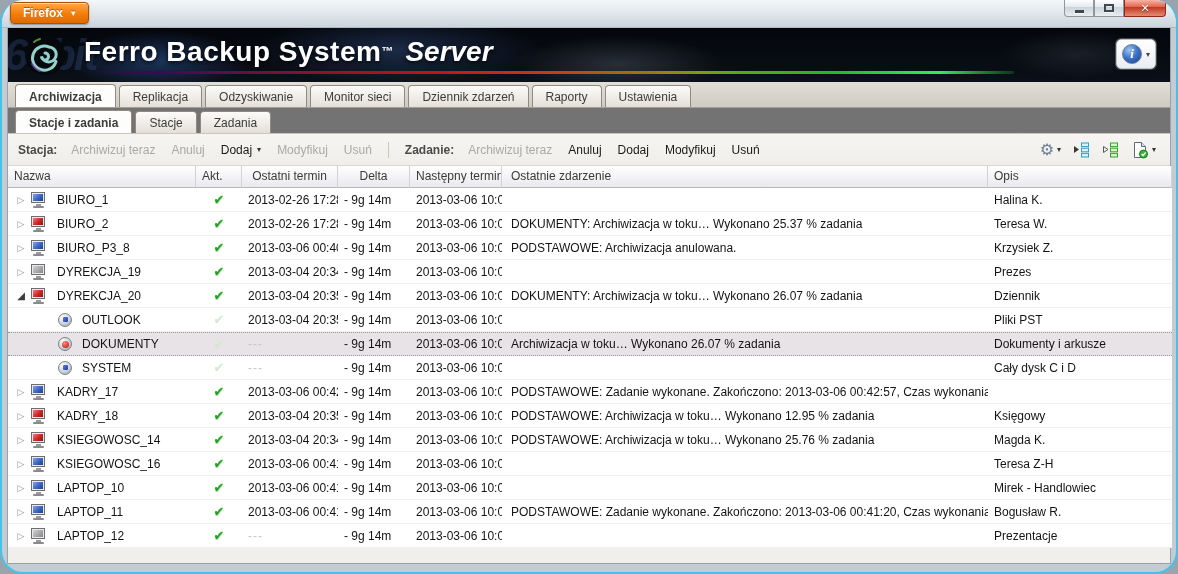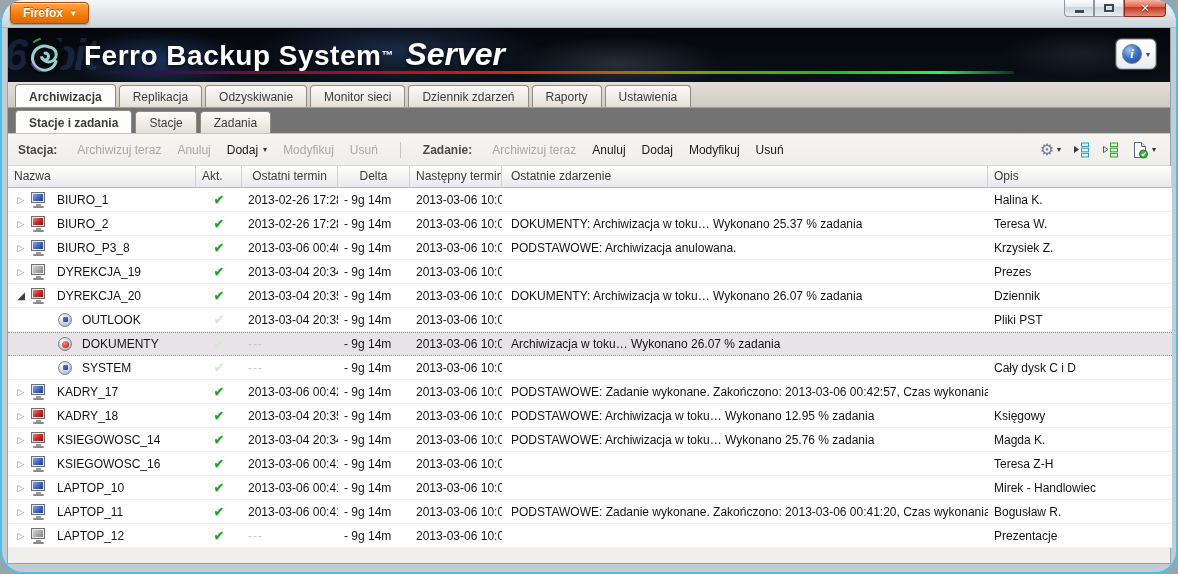--- a/index.html
+++ b/index.html
@@ -59,21 +59,21 @@
       linear-gradient(#04060b,#0a1018);
   }
   .banner .watermark{
     position:absolute; left:-4px; top:2px; font-size:44px; font-weight:bold; font-style:italic;
     color:rgba(60,90,150,.30); letter-spacing:-2px;
   }
   .logo{ position:absolute; left:16px; top:6px; width:42px; height:42px; }
   .banner-title{ position:absolute; left:76px; top:8px; white-space:nowrap; }
   .bt-main{ color:#fff; font-size:28px; font-weight:bold; letter-spacing:.5px; text-shadow:0 2px 4px rgba(0,0,0,.8); }
   .bt-tm{ color:#fff; font-size:12px; vertical-align:super; font-weight:bold; }
-  .bt-server{ color:#fff; font-size:32px; font-weight:bold; font-style:italic; margin-left:12px; text-shadow:0 2px 4px rgba(0,0,0,.8); }
+  .bt-server{ color:#fff; font-size:28px; font-weight:bold; font-style:italic; margin-left:12px; text-shadow:0 2px 4px rgba(0,0,0,.8); }
   .rainbow{
     position:absolute; left:78px; top:43px; width:928px; height:3px; border-radius:2px;
     background:linear-gradient(90deg, rgba(30,0,50,0), #3c0a52 8%, #8a1034 24%, #c01616 38%, #c24510 52%, #7e9c12 66%, #22b822 80%, #36ea55 92%, rgba(60,255,100,.15));
     filter:blur(.3px);
   }
   .info-btn{
     position:absolute; right:14px; top:11px; width:40px; height:30px;
     background:linear-gradient(#ffffff,#e9edf2); border:1px solid #b9c0c8; border-radius:5px;
     display:flex; align-items:center; justify-content:center; gap:4px;
     box-shadow:0 0 0 1px rgba(255,255,255,.25), 0 1px 3px rgba(0,0,0,.5);
@@ -100,21 +100,21 @@
     border:1px solid #8f8b83; border-bottom:none; border-radius:4px 4px 0 0;
     padding:4px 13px 3px; font-size:12px; color:#3c3c3c; line-height:14px;
     background:linear-gradient(#fcfbf9,#e4e0d8); cursor:default; white-space:nowrap;
   }
   .tab.active{ background:#fdfdfc; font-weight:bold; padding-top:5px; }
 
   
   .toolbar{
     height:32px; background:linear-gradient(#f7f5f2,#f0eeea);
     border-bottom:1px solid #dad7d1;
-    display:flex; align-items:center; padding:8px 10px; font-size:12px; gap:20px;
+    display:flex; align-items:center; padding:8px 10px; font-size:12px; gap:14px;
   }
   .tb-label{ font-weight:bold; color:#4a4a4a; }
   .tb-btn{ color:#1a1a1a; cursor:default; white-space:nowrap; display:flex; align-items:center; gap:5px;}
   .tb-btn.disabled{ color:#a9a9a9; }
   .tb-sep{ width:1px; height:16px; background:#c9c6c0; margin:0 2px; }
   .tb-arrow{ font-size:8px; color:#333; }
   .tb-spacer{ flex:1; }
   .tb-icons{ display:flex; align-items:center; gap:12px; padding-right:4px; }
   .tb-icon{ display:flex; align-items:center; gap:3px; cursor:default; }
   .gear-glyph{ font-size:16px; color:#6d7f90; line-height:1; }
@@ -436,20 +436,21 @@
             </div>
             <div class="cell col-akt">
               <span class="chk faded">✔</span>
             </div>
             <div class="cell col-last">
               <span class="dim">---</span>
             </div>
             <div class="cell col-delta">- 9g 14m</div>
             <div class="cell col-next">2013-03-06 10:00</div>
             <div class="cell col-event">Archiwizacja w toku… Wykonano 26.07 % zadania</div>
+            <div class="cell col-opis">Dokumenty i arkusze</div>
           </div>
           <div class="trow">
             <div class="cell col-name">
               <span class="task-indent"></span>
               <span class="icon-task">
                 <span class="core-square"></span>
               </span>
               <span class="name-label">SYSTEM</span>
             </div>
             <div class="cell col-akt">

